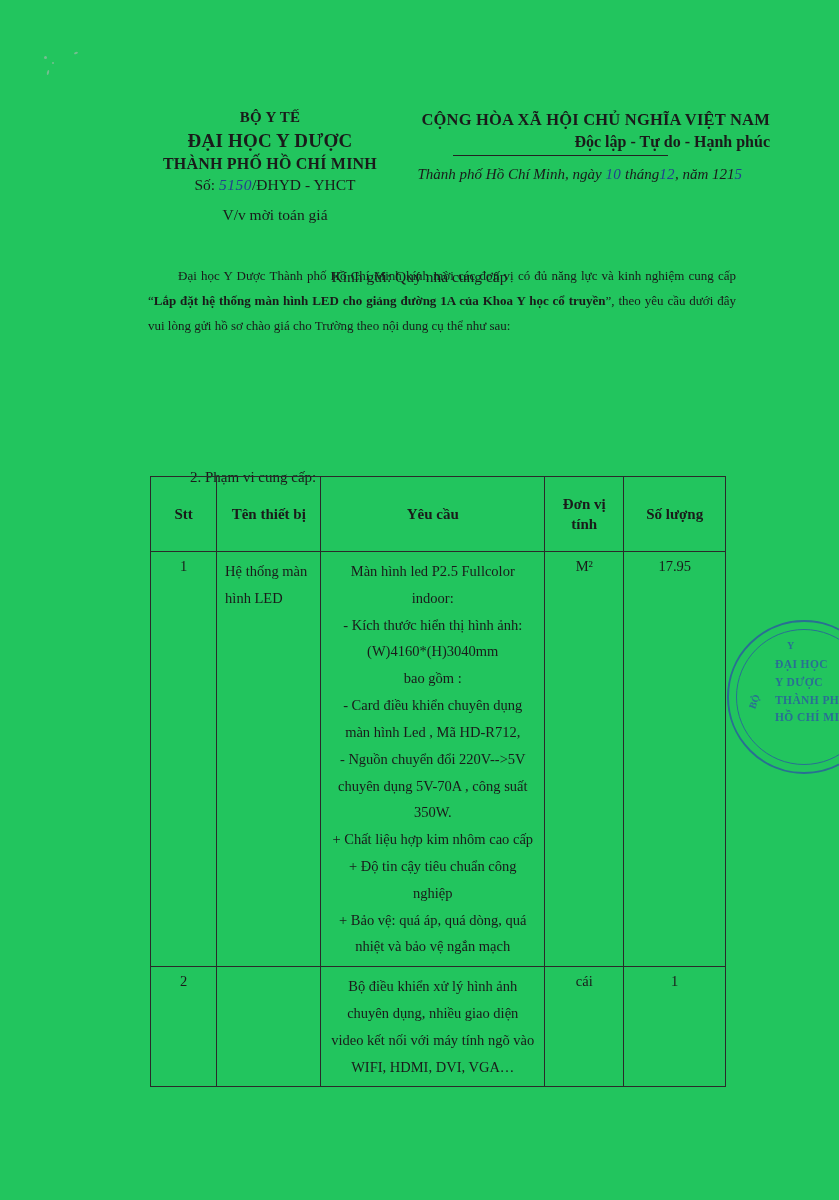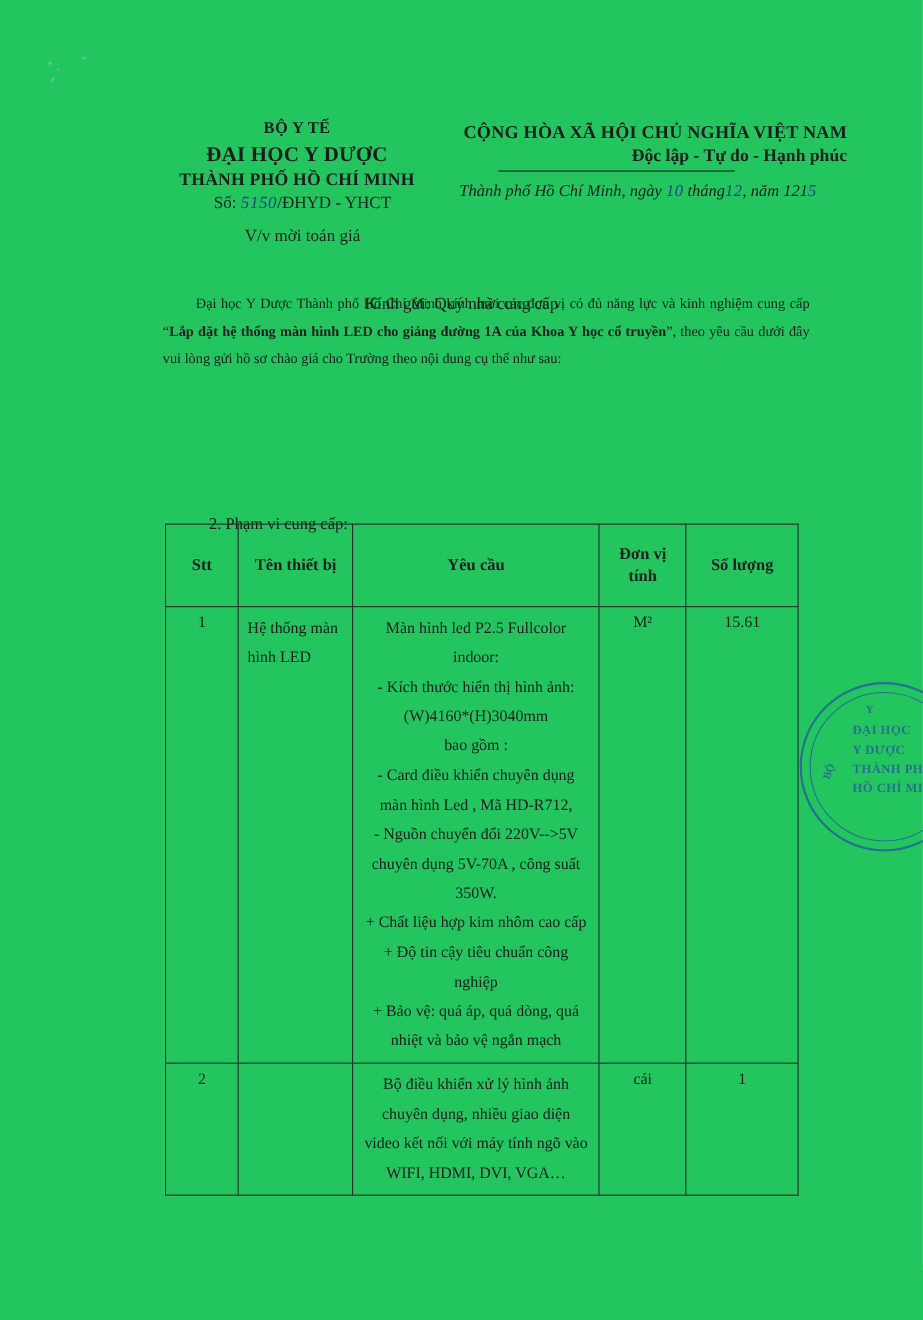--- a/index.html
+++ b/index.html
@@ -297,21 +297,21 @@
         <td class="c-name" style="white-space:pre-line">Hệ thống màn hình LED</td>
         <td class="c-req" style="white-space:pre-line">Màn hình led P2.5 Fullcolor indoor:
 - Kích thước hiển thị hình ảnh: (W)4160*(H)3040mm
 bao gồm :
 - Card điều khiển chuyên dụng màn hình Led , Mã HD-R712,
 - Nguồn chuyển đổi 220V--&gt;5V chuyên dụng 5V-70A , công suất 350W.
 + Chất liệu hợp kim nhôm cao cấp
 + Độ tin cậy tiêu chuẩn công nghiệp
 + Bảo vệ: quá áp, quá dòng, quá nhiệt và bảo vệ ngắn mạch</td>
         <td class="c-center">M²</td>
-        <td class="c-center">15.61</td>
+        <td class="c-center">17.95</td>
       </tr>
       <tr>
         <td class="c-center">2</td>
         <td class="c-name"></td>
         <td class="c-req" style="white-space:pre-line">Bộ điều khiển xử lý hình ảnh chuyên dụng, nhiều giao diện video kết nối với máy tính ngõ vào WIFI, HDMI, DVI, VGA…</td>
         <td class="c-center">cái</td>
         <td class="c-center">1</td>
       </tr>
     </tbody>
   </table>

